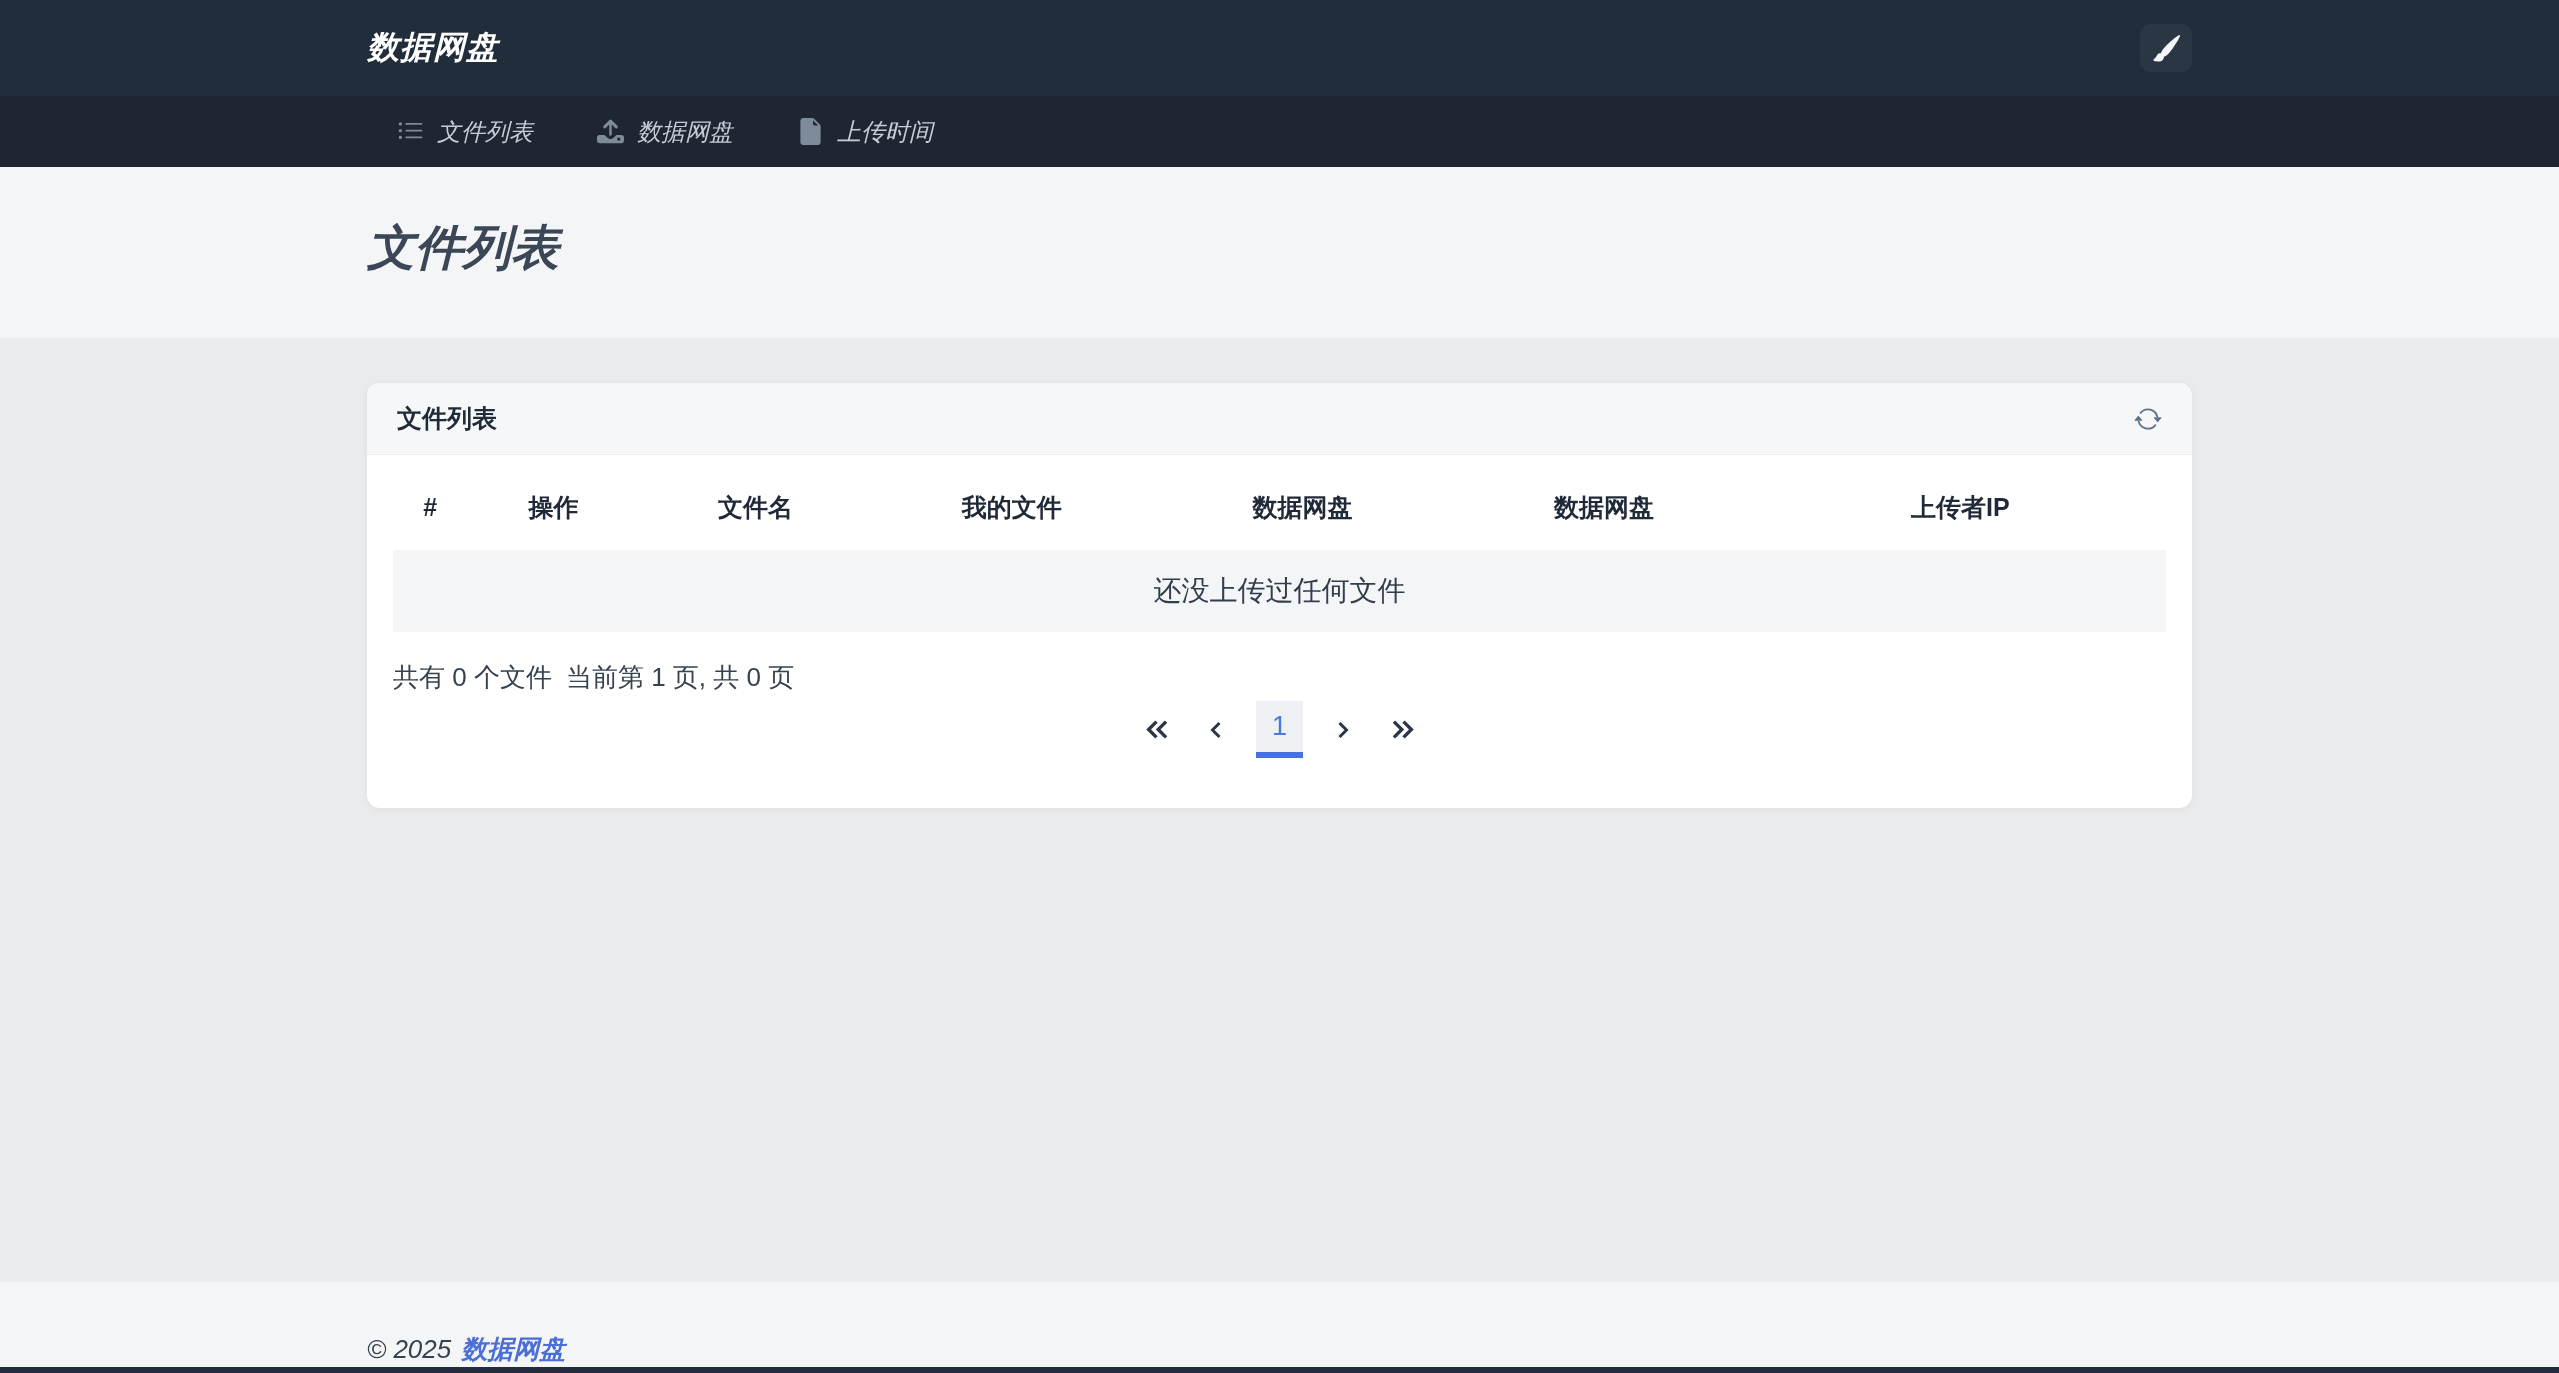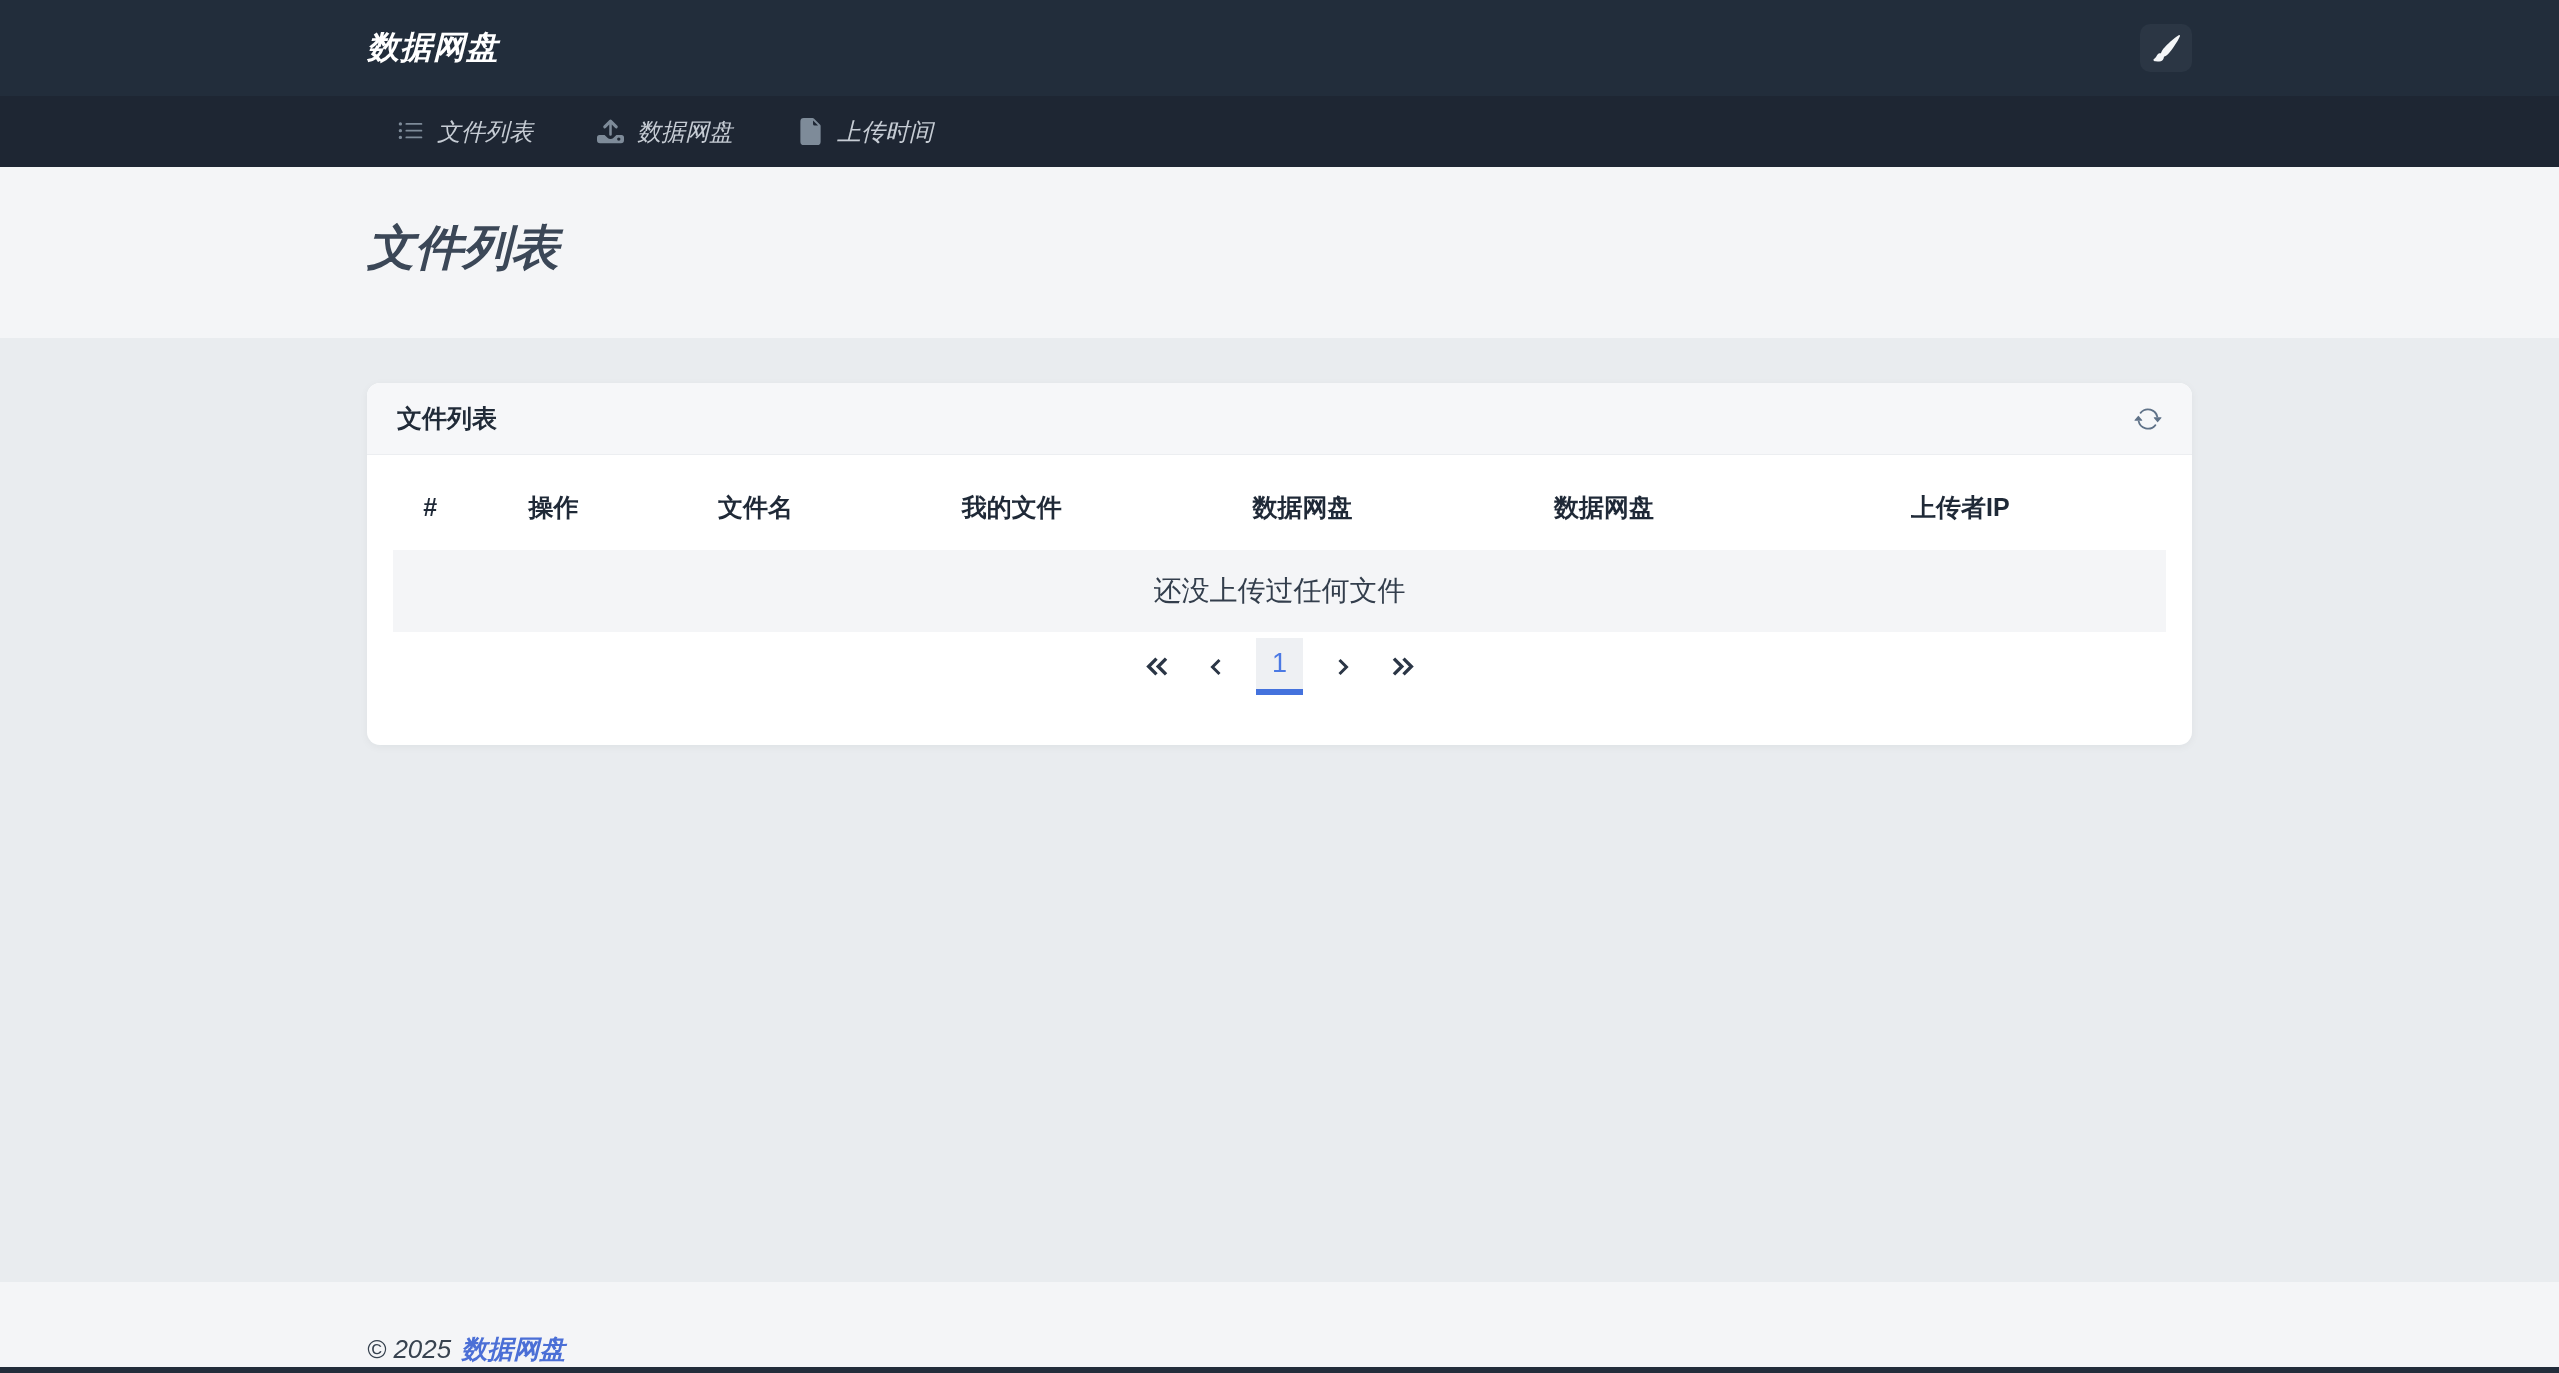--- a/index.html
+++ b/index.html
@@ -164,20 +164,21 @@
             <th>上传者IP</th>
           </tr>
         </thead>
         <tbody>
           <tr>
             <td class="empty-cell" colspan="7">还没上传过任何文件</td>
           </tr>
         </tbody>
       </table>
 
+      <p class="summary"><span>共有 0 个文件</span><span class="sep"></span><span>当前第 1 页, 共 0 页</span></p>
 
       <div class="pagination">
         <button class="page-nav">
           <span style="display:flex">
             <svg width="27" height="27" viewBox="0 0 24 24">
                 <polyline points="12 5 5 12 12 19"></polyline>
                 <polyline points="20.5 5 13.5 12 20.5 19"></polyline>
               </svg>
           </span>
         </button>

